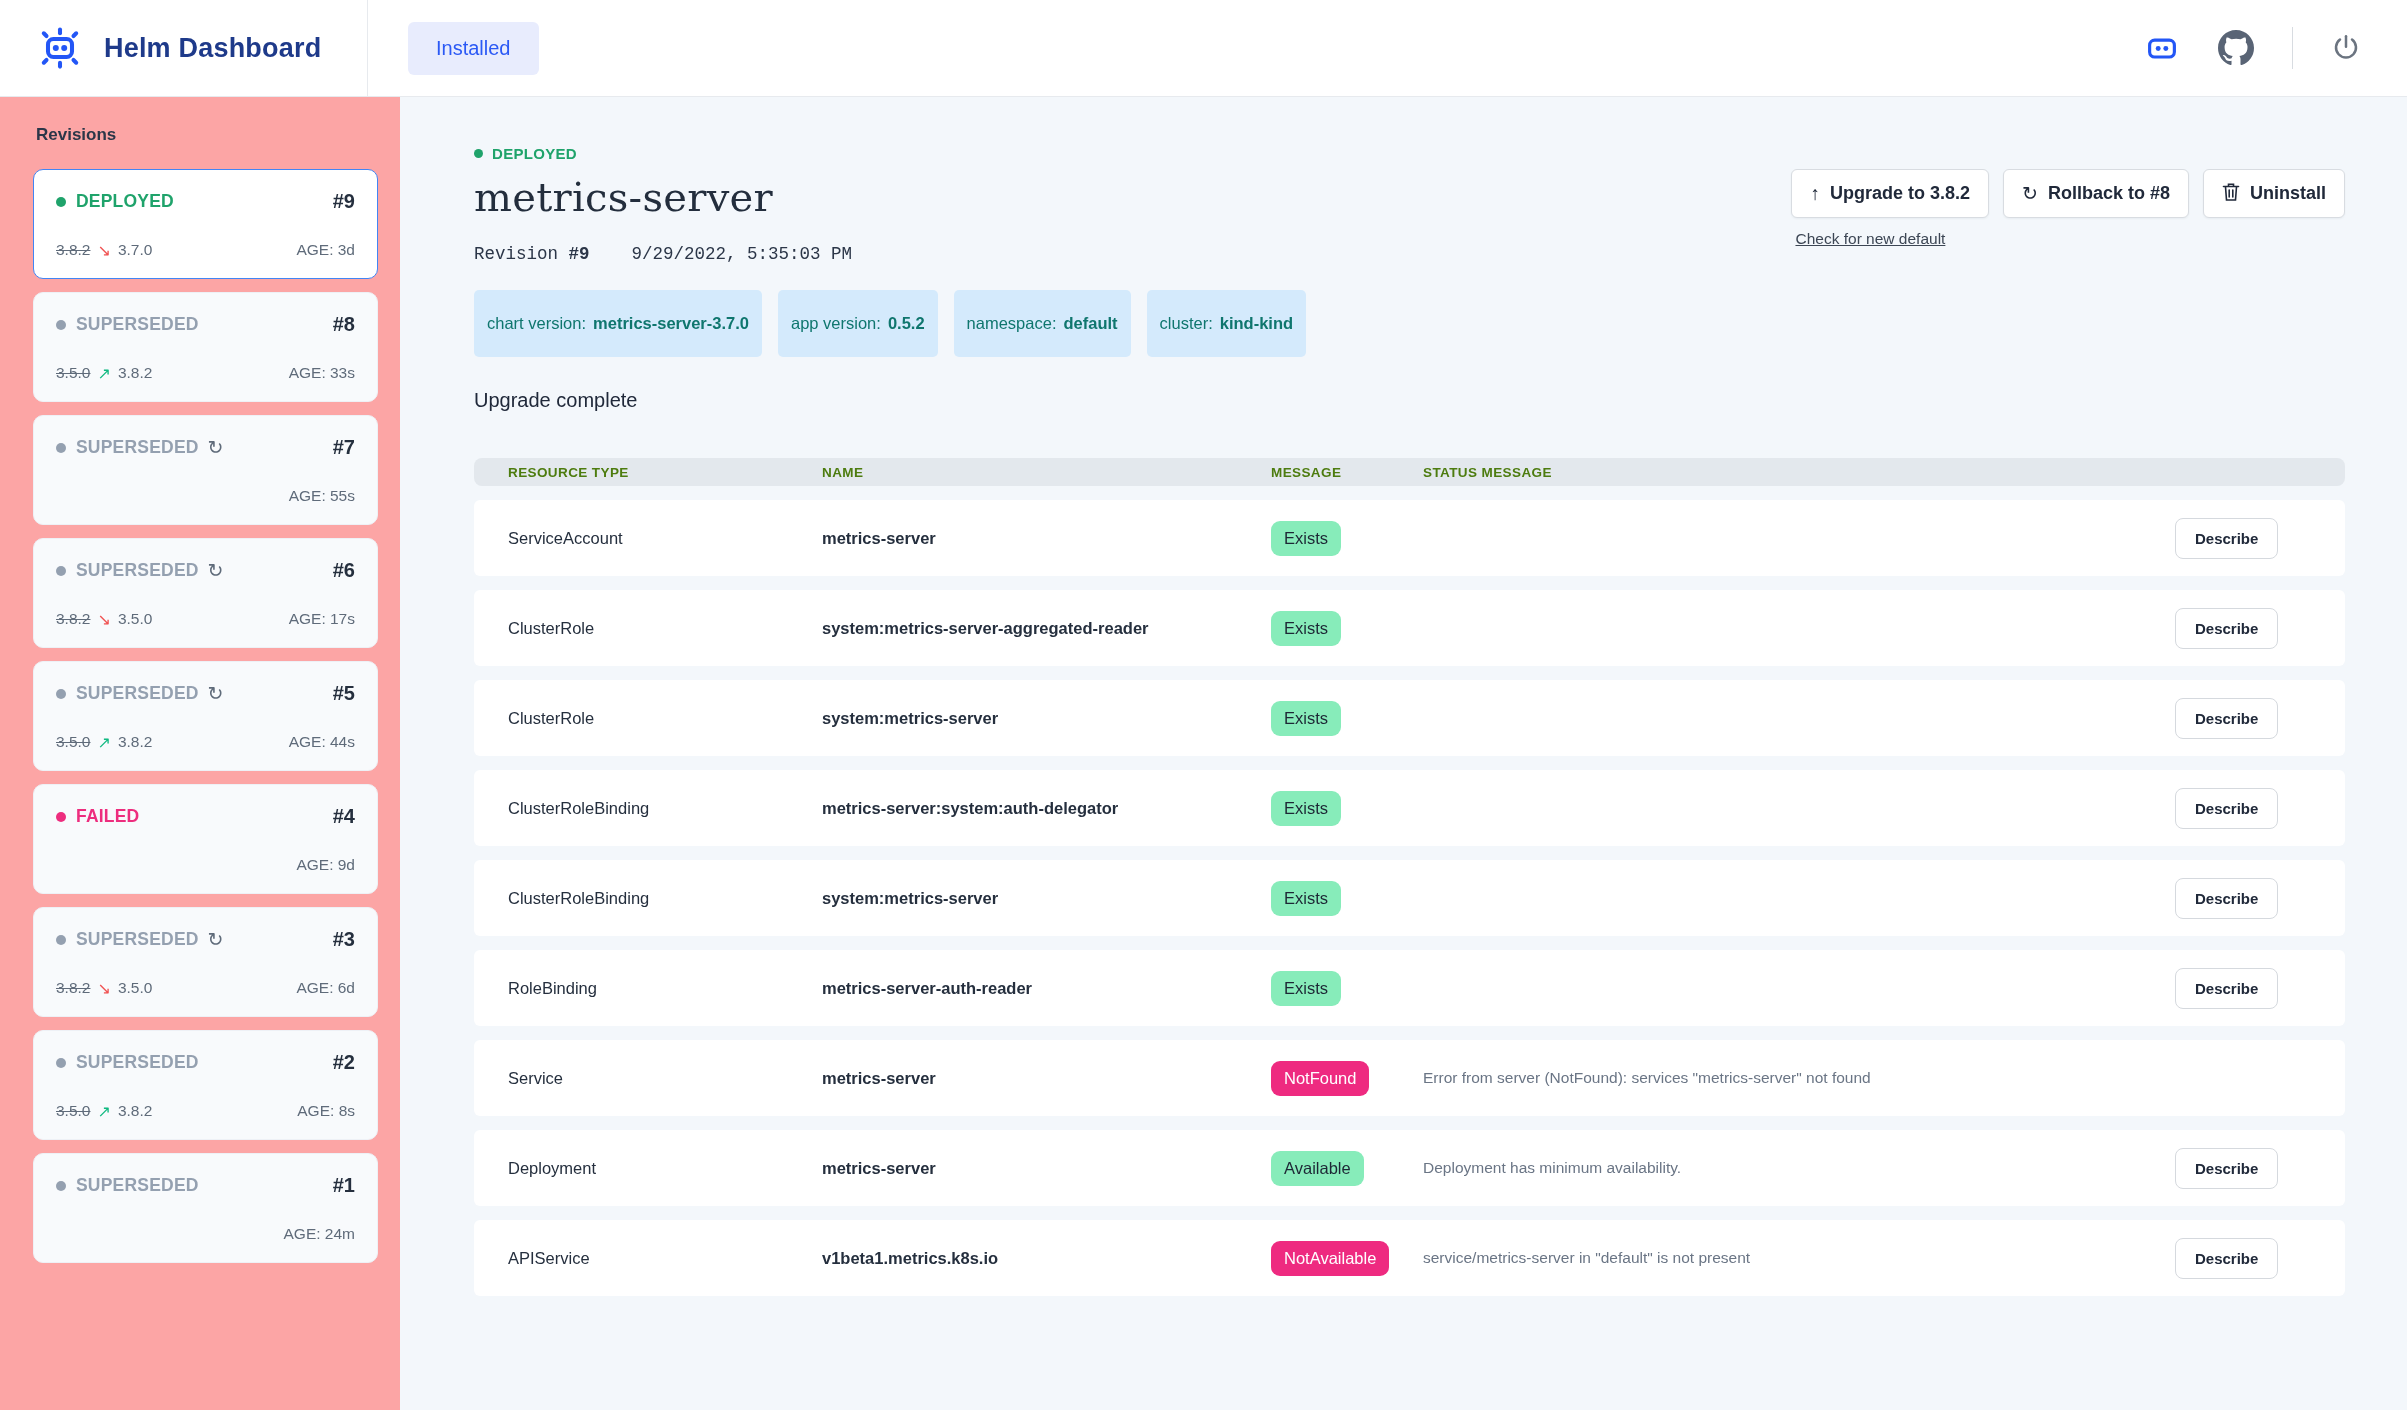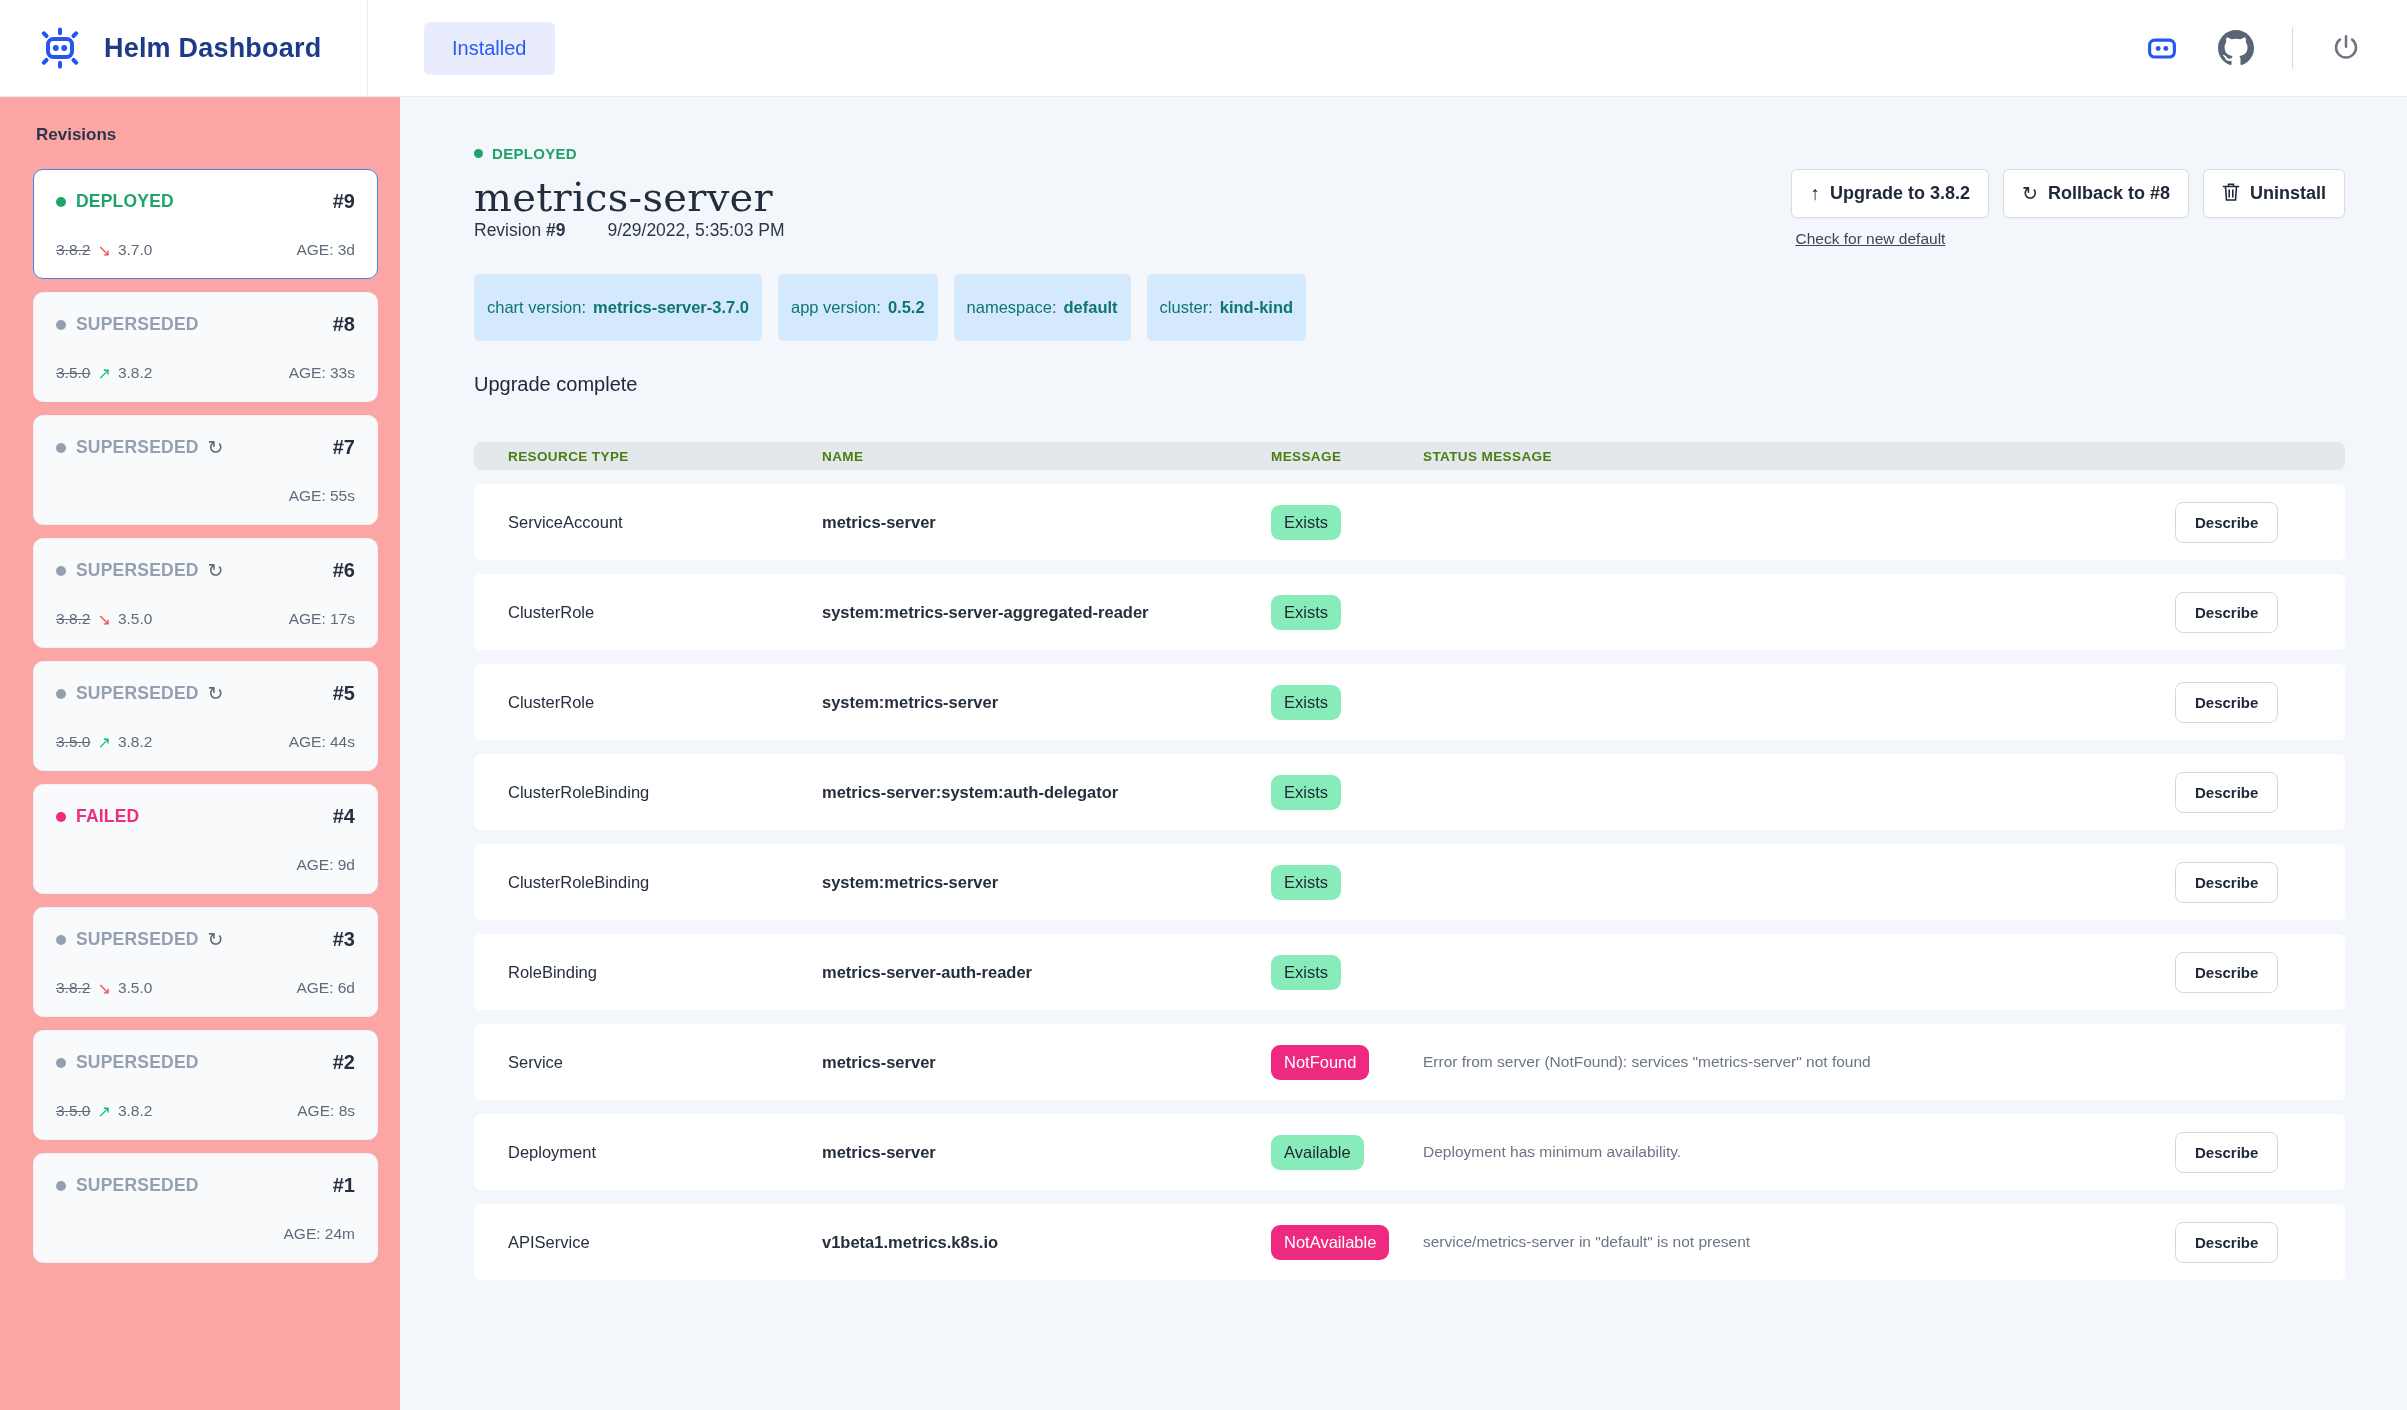--- a/index.html
+++ b/index.html
@@ -10,21 +10,21 @@
     background:#f3f7fb; color:#232e3d;
   }
   
   .topbar {
     height:97px; background:#ffffff; border-bottom:1px solid #e7eaee;
     display:flex; align-items:center;
   }
   .brand { width:367px; display:flex; align-items:center; gap:20px; padding-left:36px; cursor:pointer; }
   .brand-title { font-size:27px; font-weight:700; color:#1e3a8a; letter-spacing:0.2px; }
   .topbar-vdivider { width:1px; height:96px; background:#e7eaee; }
-  .topnav { margin-left:56px; }
+  .topnav { margin-left:40px; }
   .nav-pill {
     background:#e8ecfd; color:#2b59f5; border:none; border-radius:6px;
     font-size:20px; padding:15px 28px; font-family:inherit; cursor:pointer;
   }
   .topbar-right { margin-left:auto; display:flex; align-items:center; gap:38px; padding-right:46px; }
   .tb-icon { display:flex; align-items:center; cursor:pointer; }
   .tb-divider { width:1px; height:42px; background:#d8dce1; }
   
   .layout { display:flex; height:1313px; }
   
@@ -50,21 +50,21 @@
   .rev-arrow.up { color:#10b981; } .rev-arrow.down { color:#f05252; }
   .rev-age { margin-left:auto; }
   
   .content { flex:1; padding:48px 62px 0 74px; }
   .release-header { display:flex; justify-content:space-between; align-items:flex-start; }
   .deploy-status { display:flex; align-items:center; gap:9px;
                    color:#1fa36b; font-weight:700; font-size:15px; letter-spacing:0.3px; }
   .deploy-dot { width:9px; height:9px; border-radius:50%; background:#1fa36b; }
   h1.release-title { font-family:"DejaVu Serif", serif; font-weight:500; font-size:40px;
                      margin:12px 0 0 0; color:#232e3d; letter-spacing:0.3px; }
-  .revision-line { font-size:17.5px; color:#2b3648; display:flex; gap:42px; }
+  .revision-line { margin-top:24px; font-size:17.5px; color:#2b3648; display:flex; gap:42px;font-family:Liberation Mono, monospace; }
   .revision-line b { font-weight:700; }
   .action-row { display:flex; gap:14px; margin-top:24px; }
   .action-btn {
     background:#fff; border:1px solid #d8dce1; border-radius:6px;
     padding:12px 18px; font-size:18px; font-weight:700; color:#20293a;
     display:flex; align-items:center; gap:10px; font-family:inherit; cursor:pointer;
     box-shadow:0 1px 2px rgba(20,30,50,0.05);
   }
   .action-btn .glyph { font-weight:400; font-size:19px; line-height:1; }
   .check-link { display:inline-block; margin-top:12px; margin-left:4px;

